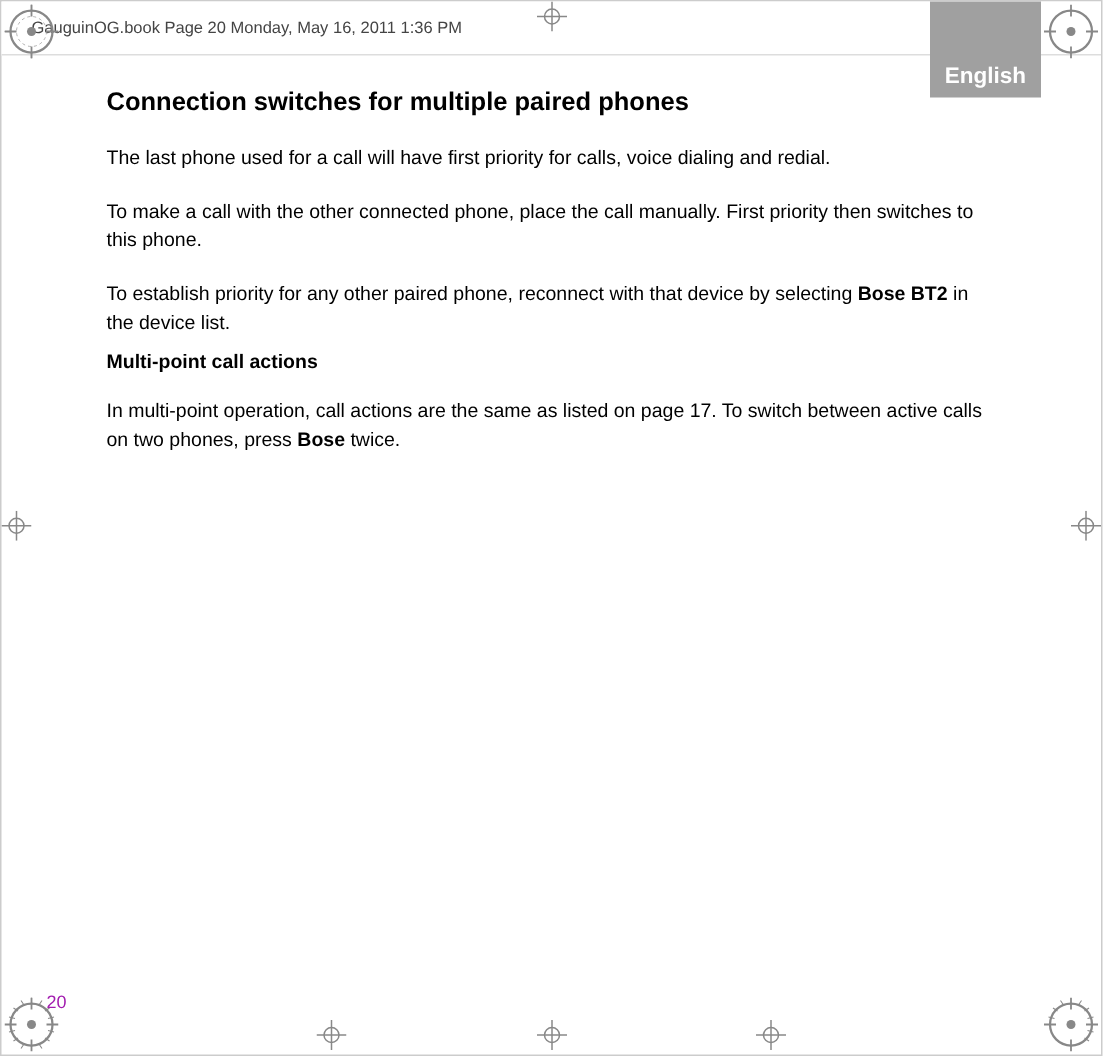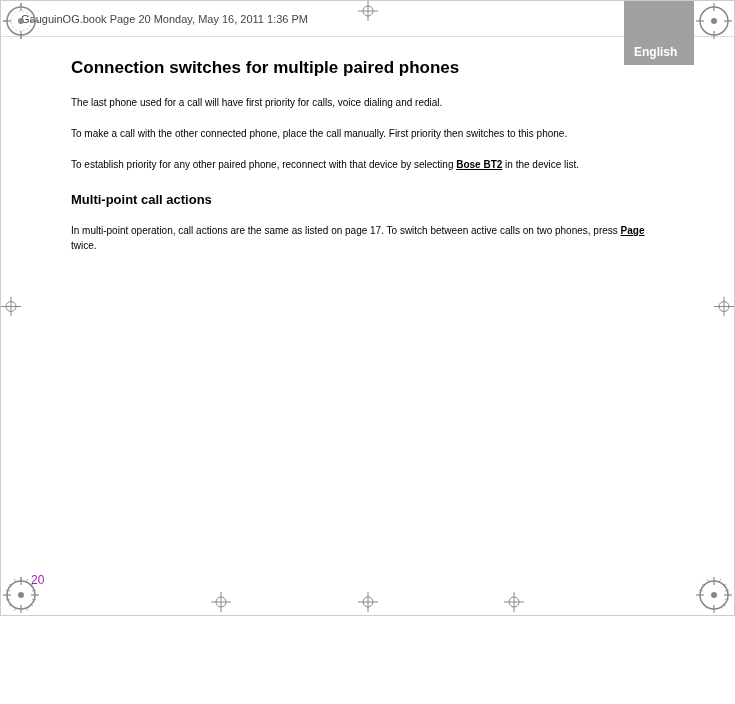--- a/index.html
+++ b/index.html
@@ -14,21 +14,21 @@
       background: #ffffff;
       font-family: Arial, Helvetica, sans-serif;
       font-size: 13px;
       color: #000000;
       overflow: hidden;
       position: relative;
     }
 
     .page-container {
       width: 735px;
-      height: 616px;
+      height: 704px;
       position: relative;
       background: #ffffff;
       border: 1px solid #ccc;
     }
 
     
     .header-bar {
       position: absolute;
       top: 0;
       left: 0;
@@ -48,21 +48,21 @@
       padding-left: 10px;
     }
 
     
     .english-tab {
       position: absolute;
       top: 0;
       right: 40px;
       background: #a0a0a0;
       color: #ffffff;
-      font-size: 12px;
+      font-size: 15px;
       font-weight: bold;
       padding: 4px 10px 4px 10px;
       height: 64px;
       display: flex;
       align-items: flex-end;
       justify-content: flex-start;
       padding-bottom: 6px;
       min-width: 70px;
       z-index: 10;
     }
@@ -95,36 +95,35 @@
     }
 
     .main-heading {
       font-size: 17px;
       font-weight: bold;
       margin-bottom: 8px;
       line-height: 1.3;
     }
 
     .body-paragraph {
-      font-size: 10px;
+      font-size: 13px;
       line-height: 1.5;
       margin-bottom: 7px;
       margin-top: 16px;
     }
 
     .sub-heading {
       font-size: 13px;
       font-weight: bold;
       margin-bottom: 4px;
-      margin-top: 20px;
+      margin-top: 8px;
     }
 
     .bold-inline {
       font-weight: bold;
-      text-decoration: underline;
     }
 
     
     .page-number {
       position: absolute;
       bottom: 28px;
       left: 30px;
       font-size: 12px;
       color: #a21caf;
     }
@@ -274,20 +273,20 @@
       <span>To make a call with the other connected phone, place the call manually. First priority then switches to this phone.</span>
     </p>
 
     <p class="body-paragraph">
       To establish priority for any other paired phone, reconnect with that device by selecting <span class="bold-inline">Bose BT2</span> in the device list.
     </p>
 
     <h2 class="sub-heading">Multi-point call actions</h2>
 
     <p class="body-paragraph">
-      In multi-point operation, call actions are the same as listed on page 17. To switch between active calls on two phones, press <span class="bold-inline">Page</span> twice.
+      In multi-point operation, call actions are the same as listed on page 17. To switch between active calls on two phones, press <span class="bold-inline">Bose</span> twice.
     </p>
 
   </div>
 
   <div class="page-number">20</div>
 
 </div>
 
 </body></html>

